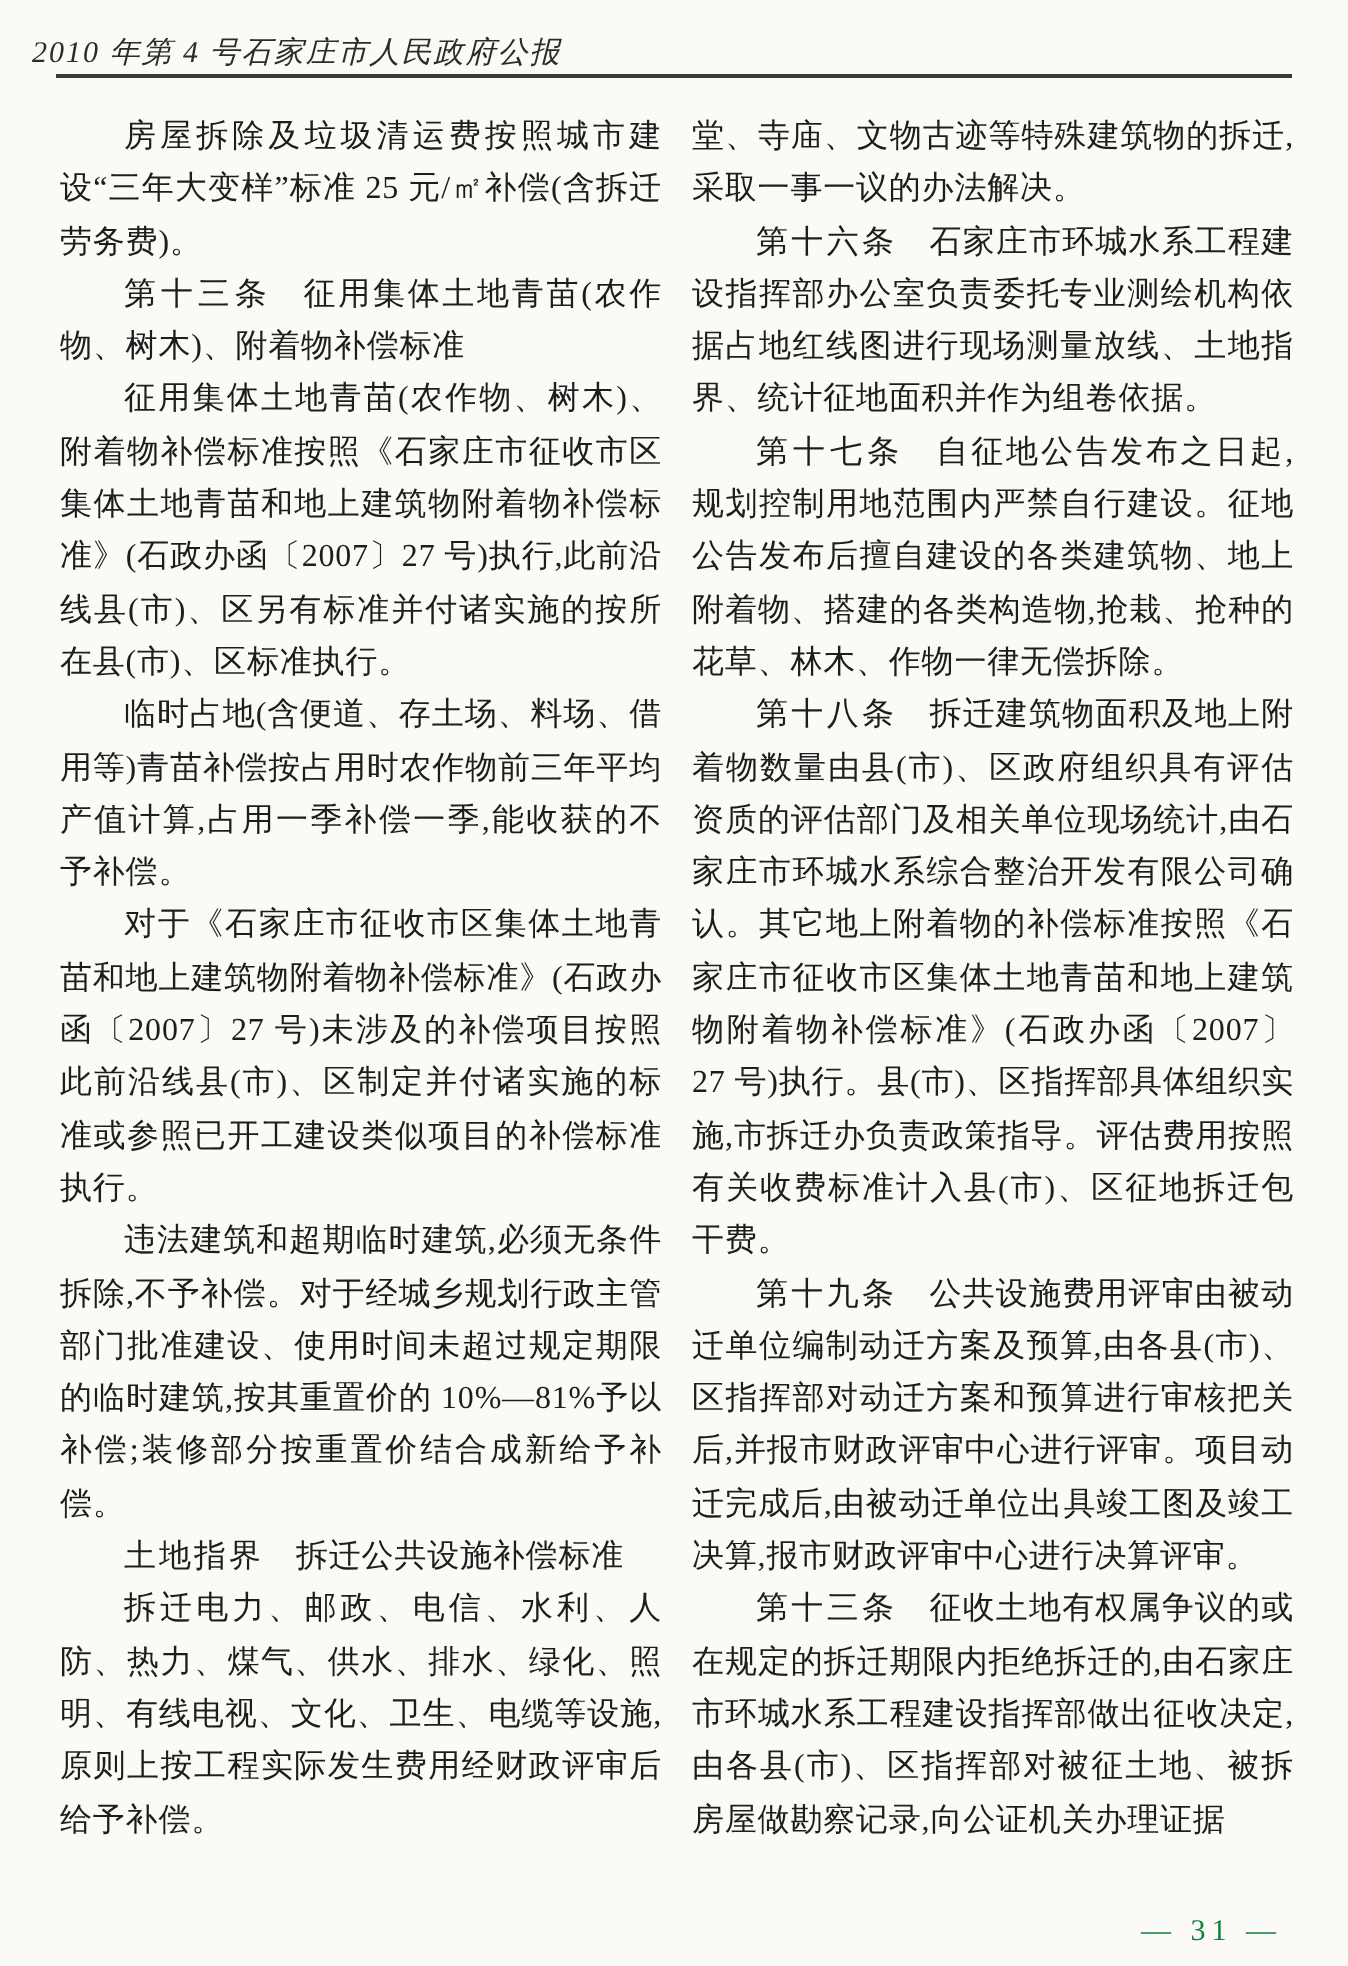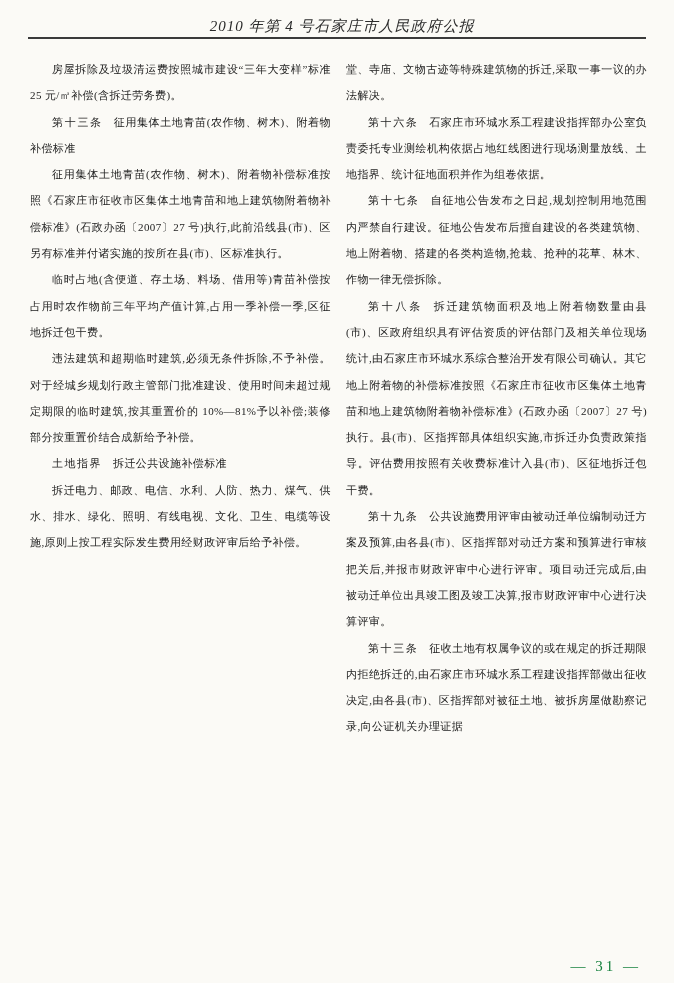--- a/index.html
+++ b/index.html
@@ -10,24 +10,24 @@
   }
   .page {
     position: relative;
     width: 674px; height: 983px;
     background: #fbfaf6;
     overflow: hidden;
     box-sizing: border-box;
   }
   .page-header {
     position: absolute;
-    top: 10px; left: 39px; right: 29px;
+    top: 10px; left: 16px; right: 29px;
     height: 26px;
     display: flex;
-    justify-content: center;
+    justify-content: flex-start;
     align-items: flex-end;
     font-size: 15px;
     font-style: italic;
     color: #2b2b2b;
     letter-spacing: 1px;
   }
   .header-divider {
     position: absolute;
     top: 37px; left: 28px; right: 28px;
     border-top: 2px solid #3a3a3a;
@@ -38,21 +38,21 @@
     top: 56px; left: 30px; right: 27px; bottom: 36px;
     display: flex;
     gap: 15px;
   }
   .column {
     flex: 1 1 0;
     overflow: hidden;
   }
   .column p {
     margin: 0;
-    font-size: 11px;
+    font-size: 16px;
     line-height: 26.3px;
     letter-spacing: 0.4px;
     text-align: justify;
     text-justify: inter-character;
     color: #1d1d1d;
   }
   .column p.indent { text-indent: 2em; }
   .column p b.lead {
     font-family: "Liberation Sans", sans-serif;
     font-weight: 400;
@@ -77,21 +77,22 @@
     <span>石家庄市人民政府公报</span>
   </div>
 
   <div class="header-divider"></div>
 
   <div class="columns">
     <div class="column">
         <p class="indent">房屋拆除及垃圾清运费按照城市建设“三年大变样”标准 25 元/㎡补偿(含拆迁劳务费)。</p>
         <p class="indent"><b class="lead">第十三条</b>征用集体土地青苗(农作物、树木)、附着物补偿标准</p>
         <p class="indent">征用集体土地青苗(农作物、树木)、附着物补偿标准按照《石家庄市征收市区集体土地青苗和地上建筑物附着物补偿标准》(石政办函〔2007〕27 号)执行,此前沿线县(市)、区另有标准并付诸实施的按所在县(市)、区标准执行。</p>
-        <p class="indent">临时占地(含便道、存土场、料场、借用等)青苗补偿按占用时农作物前三年平均产值计算,占用一季补偿一季,区征地拆迁包干费。</p>
+        <p class="indent">临时占地(含便道、存土场、料场、借用等)青苗补偿按占用时农作物前三年平均产值计算,占用一季补偿一季,能收获的不予补偿。</p>
+        <p class="indent">对于《石家庄市征收市区集体土地青苗和地上建筑物附着物补偿标准》(石政办函〔2007〕27 号)未涉及的补偿项目按照此前沿线县(市)、区制定并付诸实施的标准或参照已开工建设类似项目的补偿标准执行。</p>
         <p class="indent">违法建筑和超期临时建筑,必须无条件拆除,不予补偿。对于经城乡规划行政主管部门批准建设、使用时间未超过规定期限的临时建筑,按其重置价的 10%—81%予以补偿;装修部分按重置价结合成新给予补偿。</p>
         <p class="indent"><b class="lead">土地指界</b>拆迁公共设施补偿标准</p>
         <p class="indent">拆迁电力、邮政、电信、水利、人防、热力、煤气、供水、排水、绿化、照明、有线电视、文化、卫生、电缆等设施,原则上按工程实际发生费用经财政评审后给予补偿。</p>
       </div>
     <div class="column">
         <p>堂、寺庙、文物古迹等特殊建筑物的拆迁,采取一事一议的办法解决。</p>
         <p class="indent"><b class="lead">第十六条</b>石家庄市环城水系工程建设指挥部办公室负责委托专业测绘机构依据占地红线图进行现场测量放线、土地指界、统计征地面积并作为组卷依据。</p>
         <p class="indent"><b class="lead">第十七条</b>自征地公告发布之日起,规划控制用地范围内严禁自行建设。征地公告发布后擅自建设的各类建筑物、地上附着物、搭建的各类构造物,抢栽、抢种的花草、林木、作物一律无偿拆除。</p>
         <p class="indent"><b class="lead">第十八条</b>拆迁建筑物面积及地上附着物数量由县(市)、区政府组织具有评估资质的评估部门及相关单位现场统计,由石家庄市环城水系综合整治开发有限公司确认。其它地上附着物的补偿标准按照《石家庄市征收市区集体土地青苗和地上建筑物附着物补偿标准》(石政办函〔2007〕27 号)执行。县(市)、区指挥部具体组织实施,市拆迁办负责政策指导。评估费用按照有关收费标准计入县(市)、区征地拆迁包干费。</p>
         <p class="indent"><b class="lead">第十九条</b>公共设施费用评审由被动迁单位编制动迁方案及预算,由各县(市)、区指挥部对动迁方案和预算进行审核把关后,并报市财政评审中心进行评审。项目动迁完成后,由被动迁单位出具竣工图及竣工决算,报市财政评审中心进行决算评审。</p>

